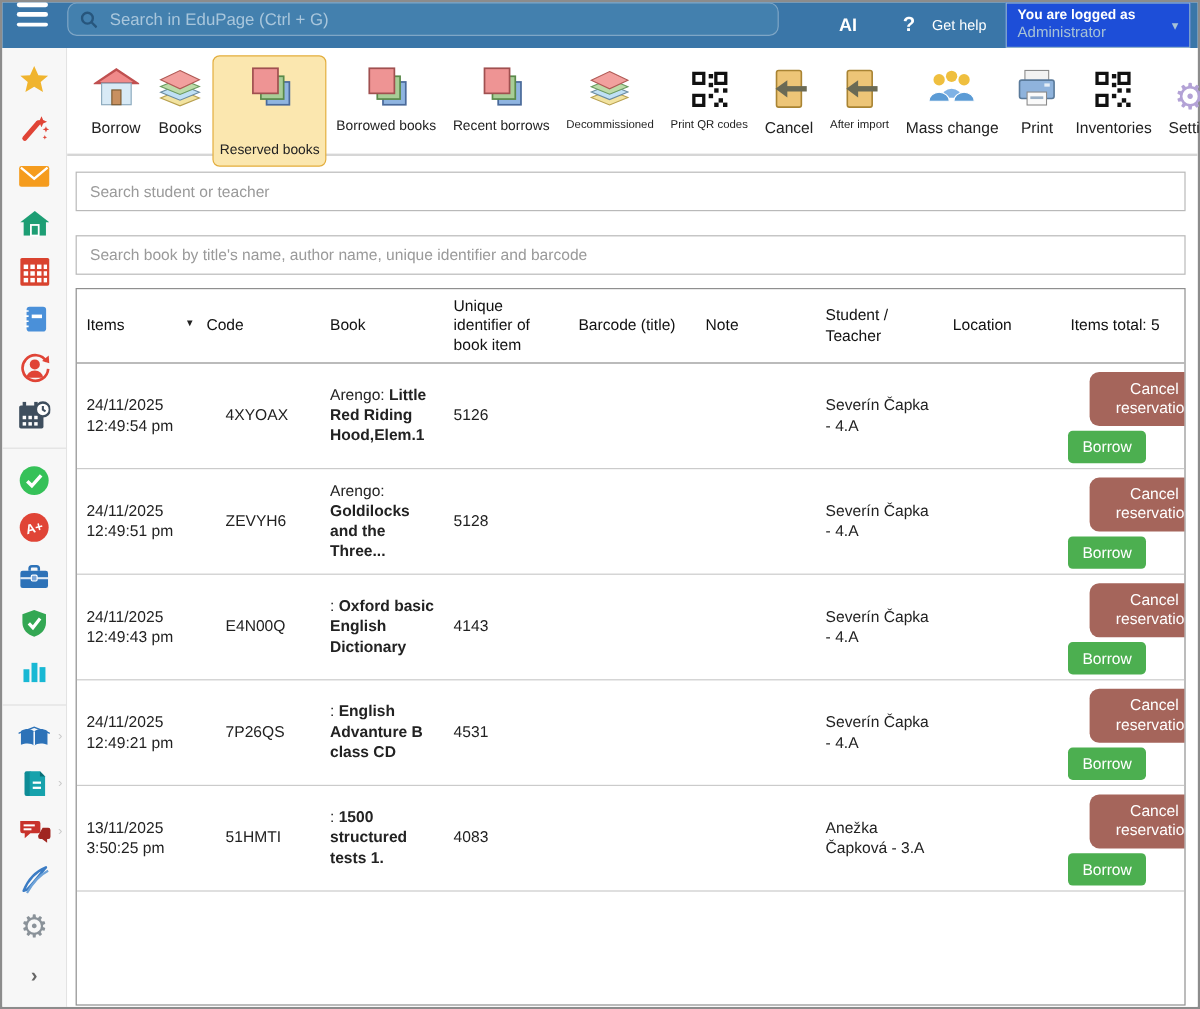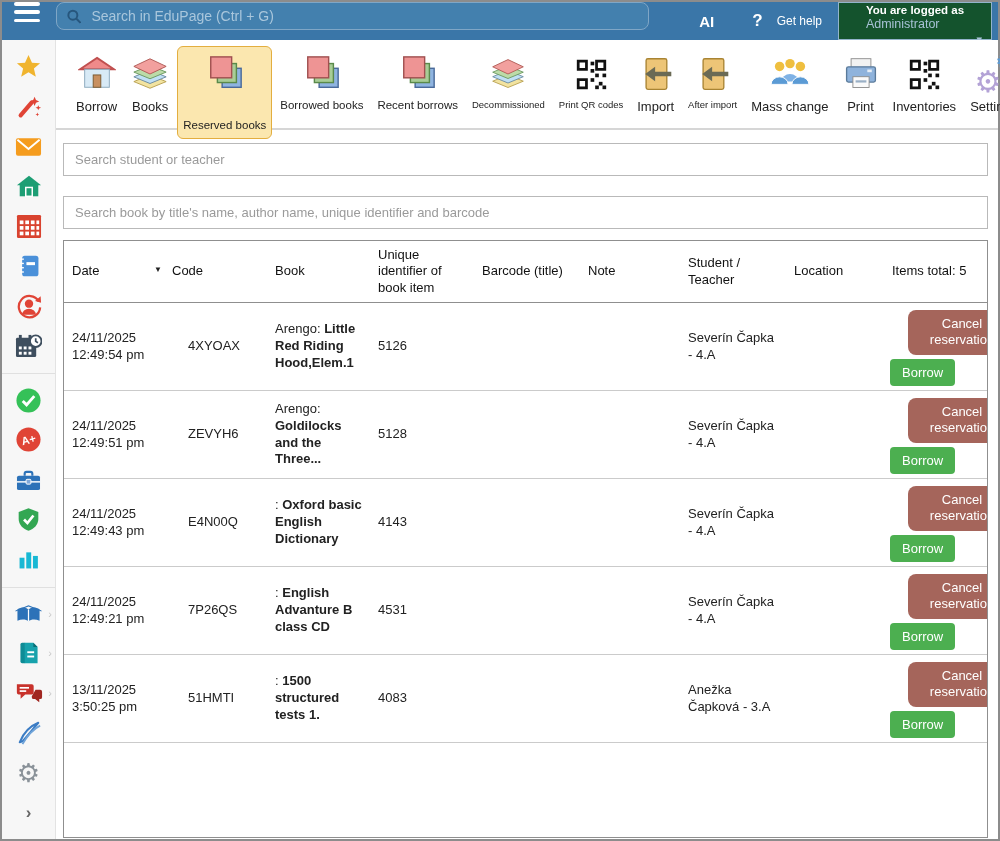--- a/index.html
+++ b/index.html
@@ -11,21 +11,21 @@
   .topbar { height:38px; flex:0 0 38px; background:#3A76A8; display:flex; align-items:flex-start; padding-left:12px; }
   .hamburger { width:26px; height:20px; display:flex; flex-direction:column; justify-content:space-between; cursor:pointer; margin-right:16px; }
   .hamburger span { display:block; height:3.5px; background:#fff; border-radius:2px; }
   .tb-search { position:relative; width:593px; height:28px; background:#4380AE; border:1px solid #7FA6C6; border-radius:8px; display:flex; align-items:center; padding:0 10px; }
   .tb-search input { background:transparent; border:none; outline:none; color:#D6E6F2; font-size:14px; width:100%; margin-left:8px; font-family:inherit; }
   .tb-search input::placeholder { color:#A9C6DC; }
   .tb-right { margin-left:auto; display:flex; align-items:center; height:100%; }
   .tb-ai { color:#fff; font-weight:700; font-size:15px; margin-right:38px; cursor:pointer; }
   .tb-q { color:#fff; font-weight:700; font-size:17px; margin-right:14px; cursor:pointer; }
   .tb-gethelp { color:#fff; font-weight:400; font-size:12px; margin-right:16px; cursor:pointer; }
-  .logged { width:154px; height:38px; background:#14532d; border:1px solid #93B4CB; display:flex; align-items:center; padding:0 9px; cursor:pointer; margin-right:6px;flex-direction:column; }
+  .logged { width:154px; height:38px; background:#1d4ed8; border:1px solid #93B4CB; display:flex; align-items:center; padding:0 9px; cursor:pointer; margin-right:6px; }
   .logged-l1 { font-size:11.5px; font-weight:700; color:#fff; line-height:1.25; }
   .logged-l2 { font-size:12.5px; color:#A7C2D6; line-height:1.25; }
   .logged-chevron { margin-left:auto; color:#A7C2D6; font-size:11px; }
 
   
   .body-row { flex:1; display:flex; min-height:0; }
   .sidebar { width:54px; flex:0 0 54px; background:#F7F7F7; border-right:1px solid #E3E3E3; display:flex; flex-direction:column; align-items:center; padding-top:13px; }
   .sitem { height:28px; width:100%; margin-bottom:12px; position:relative; display:flex; align-items:center; justify-content:center; cursor:pointer; }
   .sdivider { width:100%; border-top:1px solid #E0E0E0; margin:1px 0 12px; }
   .sub-chev { position:absolute; right:3px; top:50%; transform:translateY(-50%); color:#C9C9C9; font-size:11px; }
@@ -345,21 +345,21 @@
           <div class="tlabel lbl-sm">Print QR codes</div>
         </div>
         <div class="titem">
           <div class="ticon">
             <svg width="36" height="36" viewBox="0 0 40 40">
                 <rect x="9" y="3" width="23" height="34" rx="2" fill="#EDC577" stroke="#A98433" stroke-width="1.5"></rect>
                 <rect x="17" y="17.5" width="20" height="5" fill="#6A6A55"></rect>
                 <polygon points="8,20 19,12 19,28" fill="#6A6A55"></polygon>
               </svg>
           </div>
-          <div class="tlabel lbl-lg">Import</div>
+          <div class="tlabel lbl-lg">Cancel</div>
         </div>
         <div class="titem">
           <div class="ticon">
             <svg width="36" height="36" viewBox="0 0 40 40">
                 <rect x="9" y="3" width="23" height="34" rx="2" fill="#EDC577" stroke="#A98433" stroke-width="1.5"></rect>
                 <rect x="17" y="17.5" width="20" height="5" fill="#6A6A55"></rect>
                 <polygon points="8,20 19,12 19,28" fill="#6A6A55"></polygon>
               </svg>
           </div>
           <div class="tlabel lbl-sm">After import</div>
@@ -419,21 +419,21 @@
           <div class="tlabel lbl-lg">Settings</div>
         </div>
       </div>
 
       <div class="content">
         <input class="filter filter-person" placeholder="Search student or teacher" style="">
         <input class="filter filter-book" placeholder="Search book by title's name, author name, unique identifier and barcode" style="">
 
         <div class="table">
           <div class="thead">
-            <div class="th"><span>Date</span><span class="sort-arrow">▼</span></div>
+            <div class="th"><span>Items</span><span class="sort-arrow">▼</span></div>
             <div class="th">Code</div>
             <div class="th">Book</div>
             <div class="th">Unique identifier of book item</div>
             <div class="th">Barcode (title)</div>
             <div class="th">Note</div>
             <div class="th">Student / Teacher</div>
             <div class="th">Location</div>
             <div class="th">Items total: 5</div>
           </div>
 

